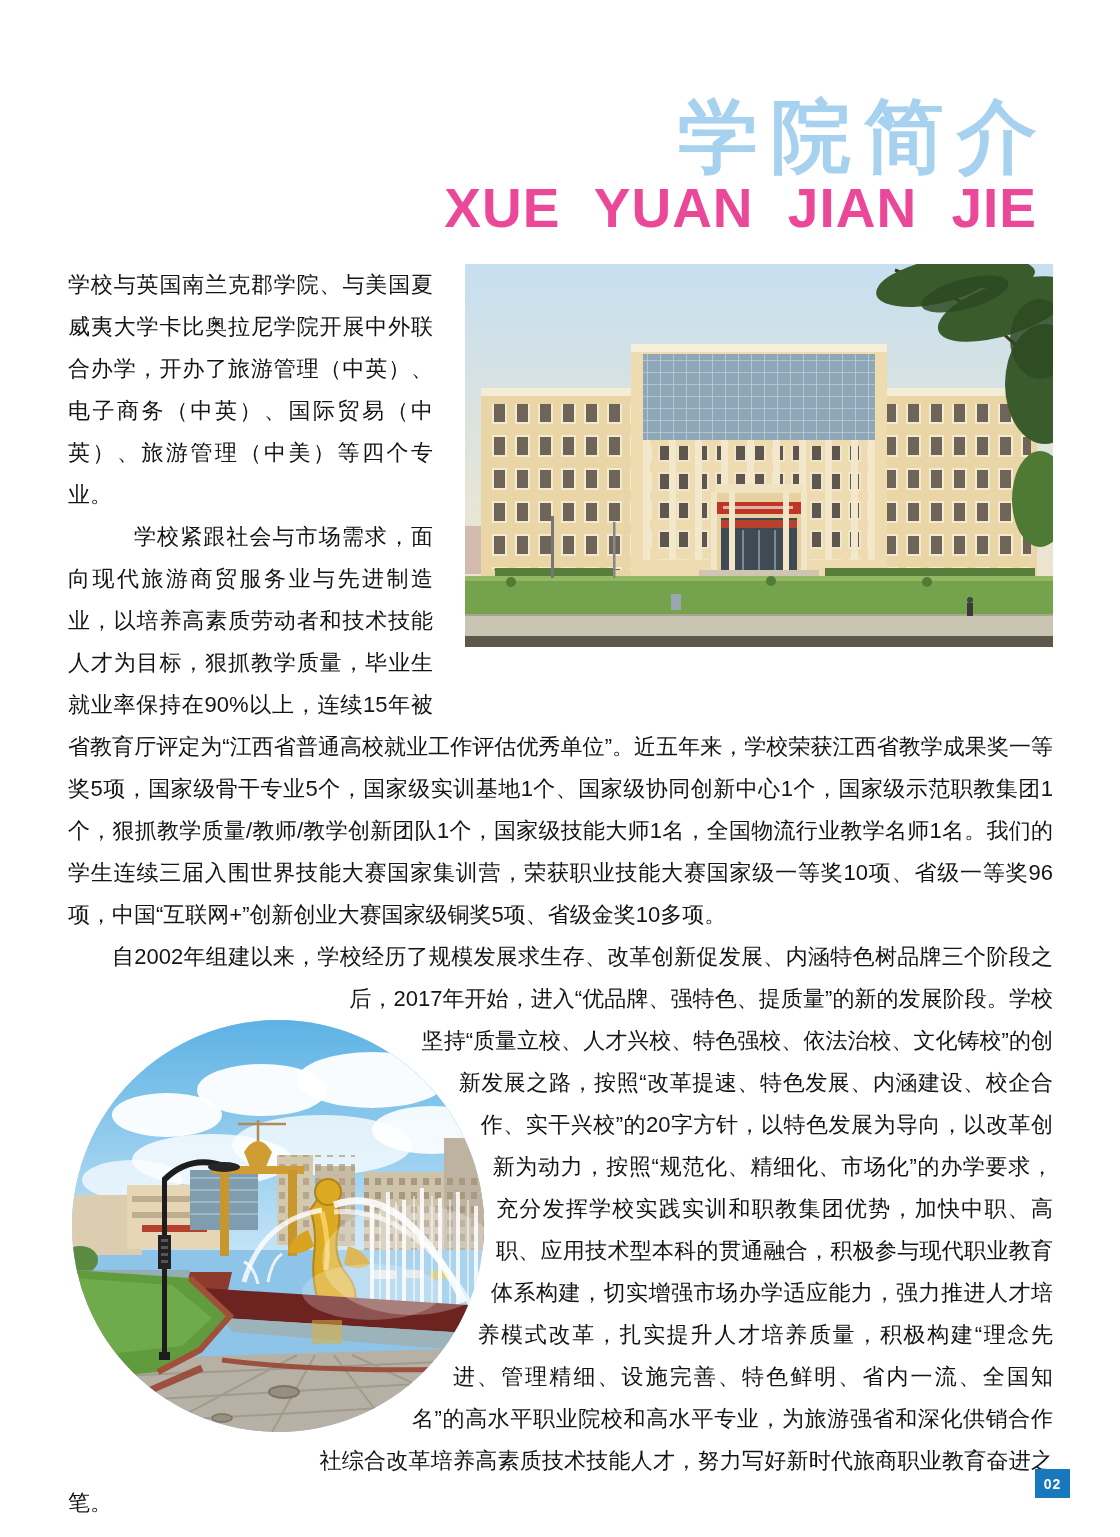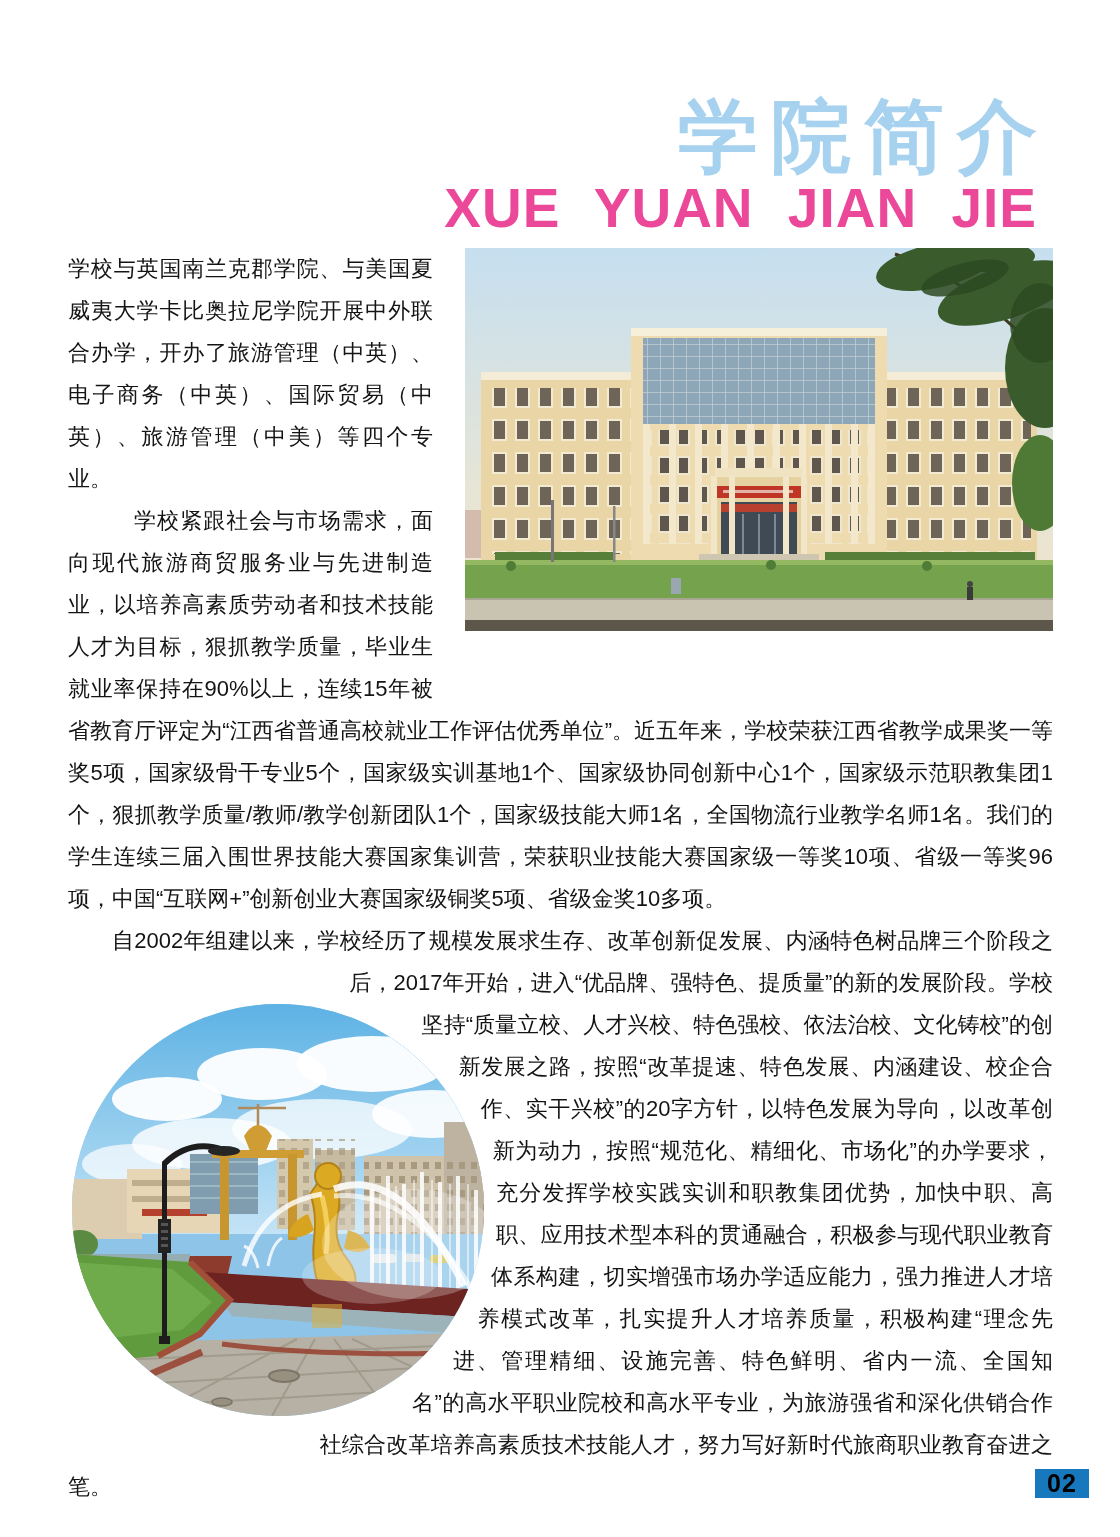--- a/index.html
+++ b/index.html
@@ -31,21 +31,21 @@
     font-weight:bold;
     color:#ec4899;
     letter-spacing:1px;
     word-spacing:18px;
     line-height:56px;
     white-space:nowrap;
   }
   
   .content{
     position:absolute;
-    left:68px;top:248px;
+    left:68px;top:264px;
     width:985px;
     font-size:22px;
     line-height:42px;
     font-weight:500;
     text-align:justify;
     color:#141414;
   }
   .content p{margin:0;}
   .indent-3{text-indent:66px;}
   .indent-2{text-indent:44px;}
@@ -71,25 +71,25 @@
     width:412px;height:412px;
     border-radius:50%;
     overflow:hidden;
     background:#8ec4e8;
   }
   .photo-circle svg{display:block;}
   
   .page-badge{
     position:absolute;
     left:1035px;top:1469px;
-    width:54px;height:29px;
+    width:35px;height:29px;
     background:#1878be;
-    color:#000000;
+    color:#ffffff;
     font-weight:bold;
-    font-size:25px;
+    font-size:14px;
     display:flex;align-items:center;justify-content:center;
     letter-spacing:1px;
   }
 </style>
 </head>
 <body>
 
 <div class="page">
 
   <div class="title-block">

